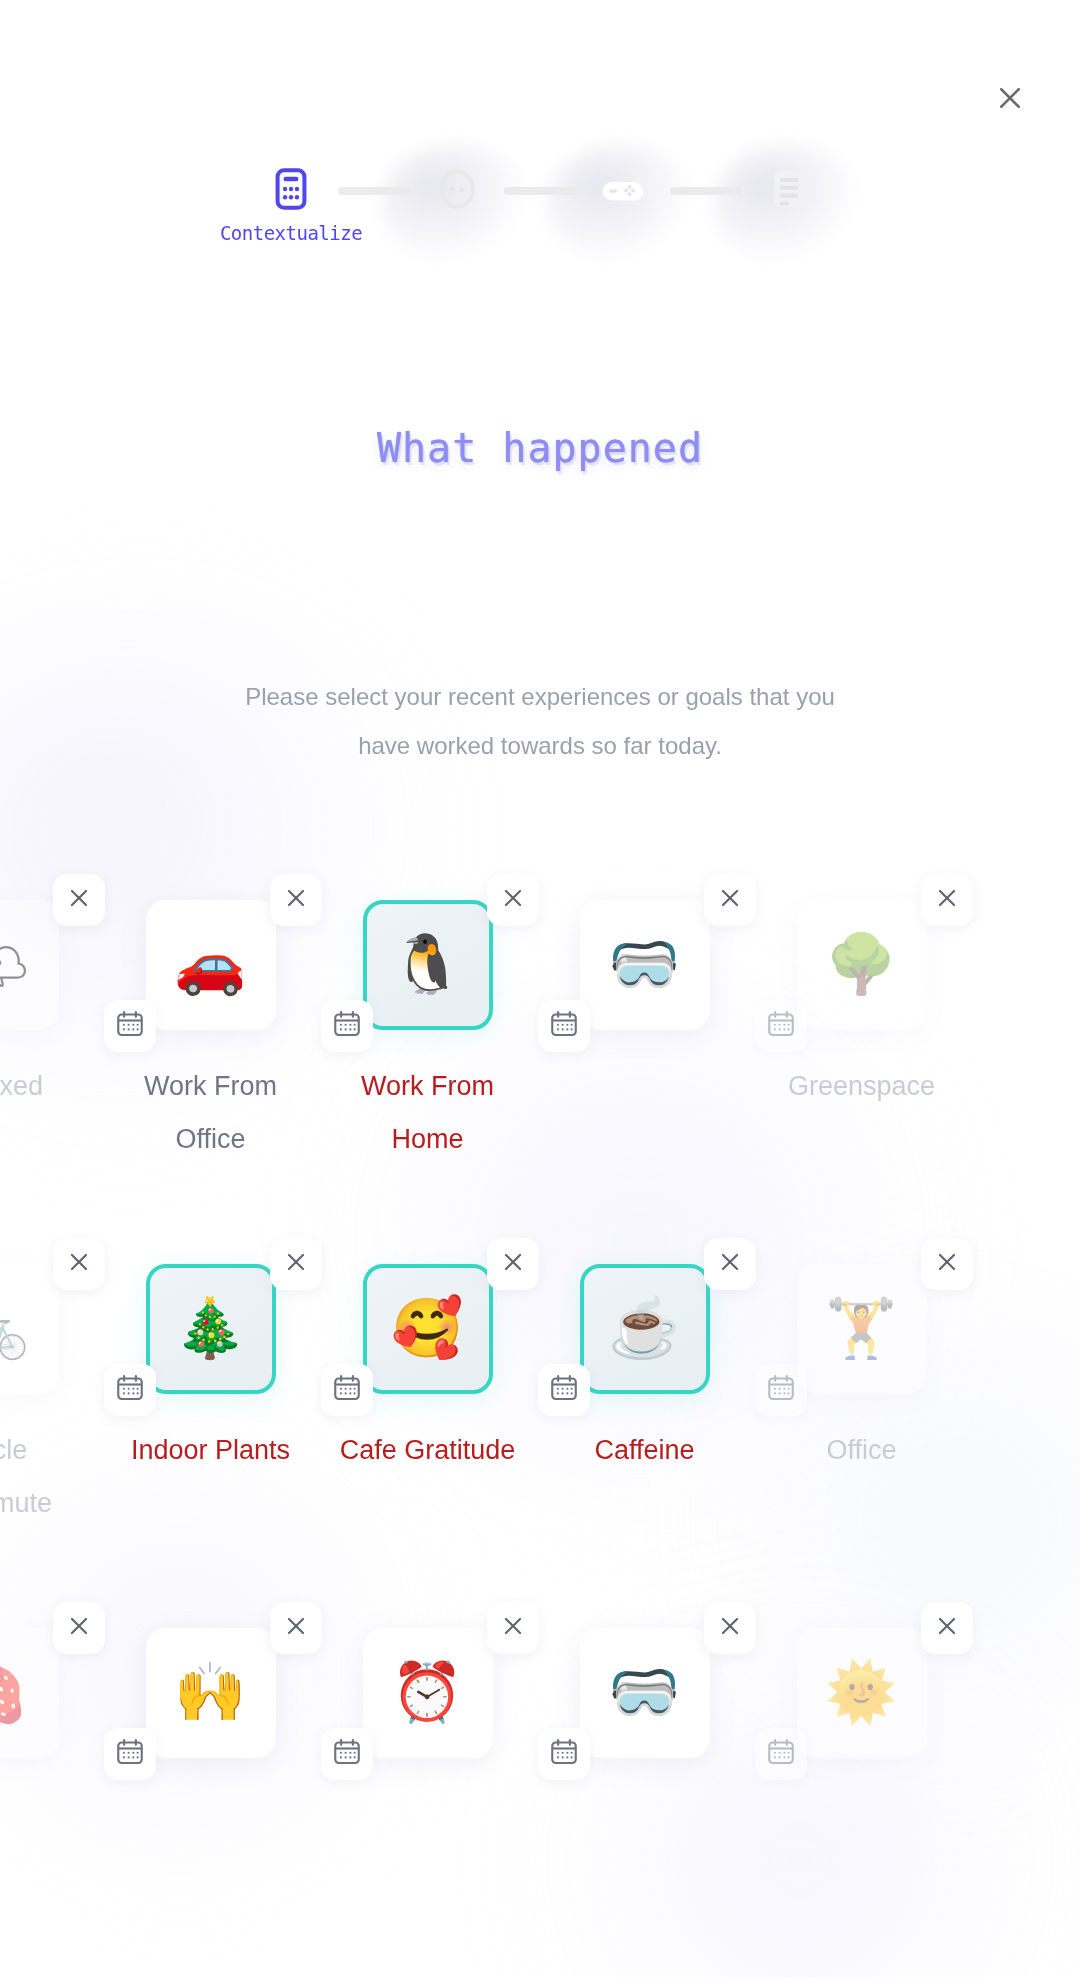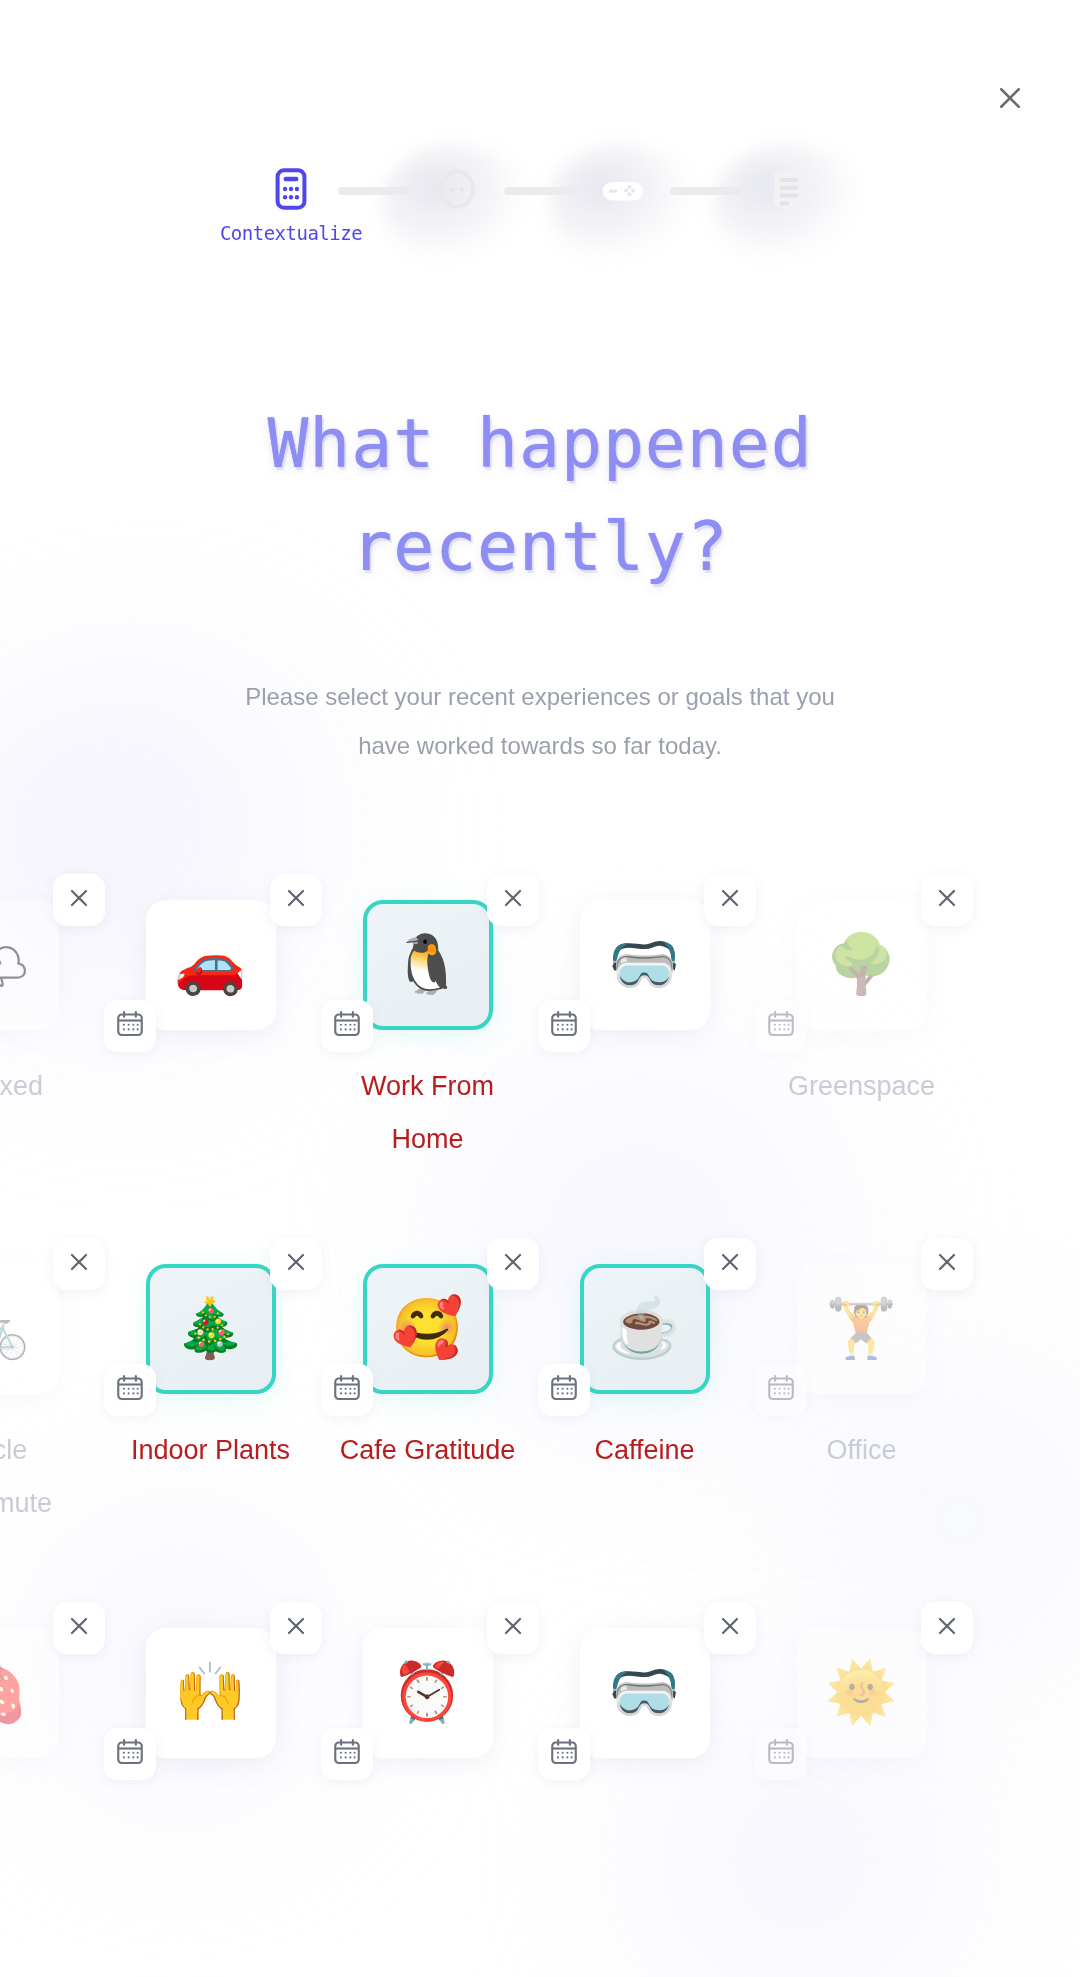--- a/index.html
+++ b/index.html
@@ -68,24 +68,24 @@
   
   .halo {
     position: absolute; width: 150px; height: 120px;
     left: 50%; top: 50%; transform: translate(-50%,-38%);
     background: radial-gradient(ellipse at 35% 35%, rgba(225,225,235,.85) 0%, rgba(238,238,246,0) 68%);
     filter: blur(9px); z-index: -1; border-radius: 50%;
   }
 
   
   .headline {
-    position: absolute; left: 0; right: 0; top: 392px;
+    position: absolute; left: 0; right: 0; top: 418px;
     text-align: center;
     font-family: "DejaVu Sans Mono", monospace;
-    font-size: 68px;
+    font-size: 40px;
     line-height: 1.52;
     font-weight: 400;
     color: #8e8df4;
     letter-spacing: 1px;
     text-shadow:
       0 0 1px rgba(130,128,244,.9),
       0 4px 10px rgba(150,150,210,.22),
       2px 3px 0 rgba(215,215,238,.55);
     z-index: 15;
   }
@@ -257,21 +257,20 @@
         <rect x="7.1" y="14.4" width="9.8" height="2.1" rx="1.05" fill="#e4e4e7"></rect>
         <rect x="7.1" y="18.5" width="5.1" height="2.1" rx="1.05" fill="#e4e4e7"></rect>
       </svg>
     </span>
   </div>
 
 </div>
 
 <div class="headline">
   <div>What happened</div>
-  <div>recently?</div>
 </div>
 
 <div class="subtitle">Please select your recent experiences or goals that you have worked towards so far today.</div>
 
 <div class="row row-1">
   <div class="row-track">
       <div class="card-slot ghost">
         <div class="tile-wrap">
           <div class="tile">
             <span class="emoji">🌤</span>
@@ -306,20 +305,21 @@
                 <circle cx="18.1" cy="16.3" r=".85" fill="#6c7280"></circle>
 </svg></span>
           </div>
           <div class="tile-x">
             <span><svg viewBox="0 0 24 24" fill="none" stroke="#5f6570" stroke-width="2" stroke-linecap="round">
   <line x1="5.5" y1="5.5" x2="18.5" y2="18.5"></line>
   <line x1="18.5" y1="5.5" x2="5.5" y2="18.5"></line>
 </svg></span>
           </div>
         </div>
+        <div class="card-label">Work From Office</div>
       </div>
       <div class="card-slot">
         <div class="tile-wrap">
           <div class="tile selected">
             <span class="emoji">🐧</span>
           </div>
           <div class="tile-cal">
             <span><svg viewBox="0 0 24 24" fill="none">
   <rect x="2.6" y="4.4" width="18.8" height="16.4" rx="2.8" stroke="#6c7280" stroke-width="1.7"></rect>
   <line x1="2.6" y1="9.2" x2="21.4" y2="9.2" stroke="#6c7280" stroke-width="1.7"></line>

